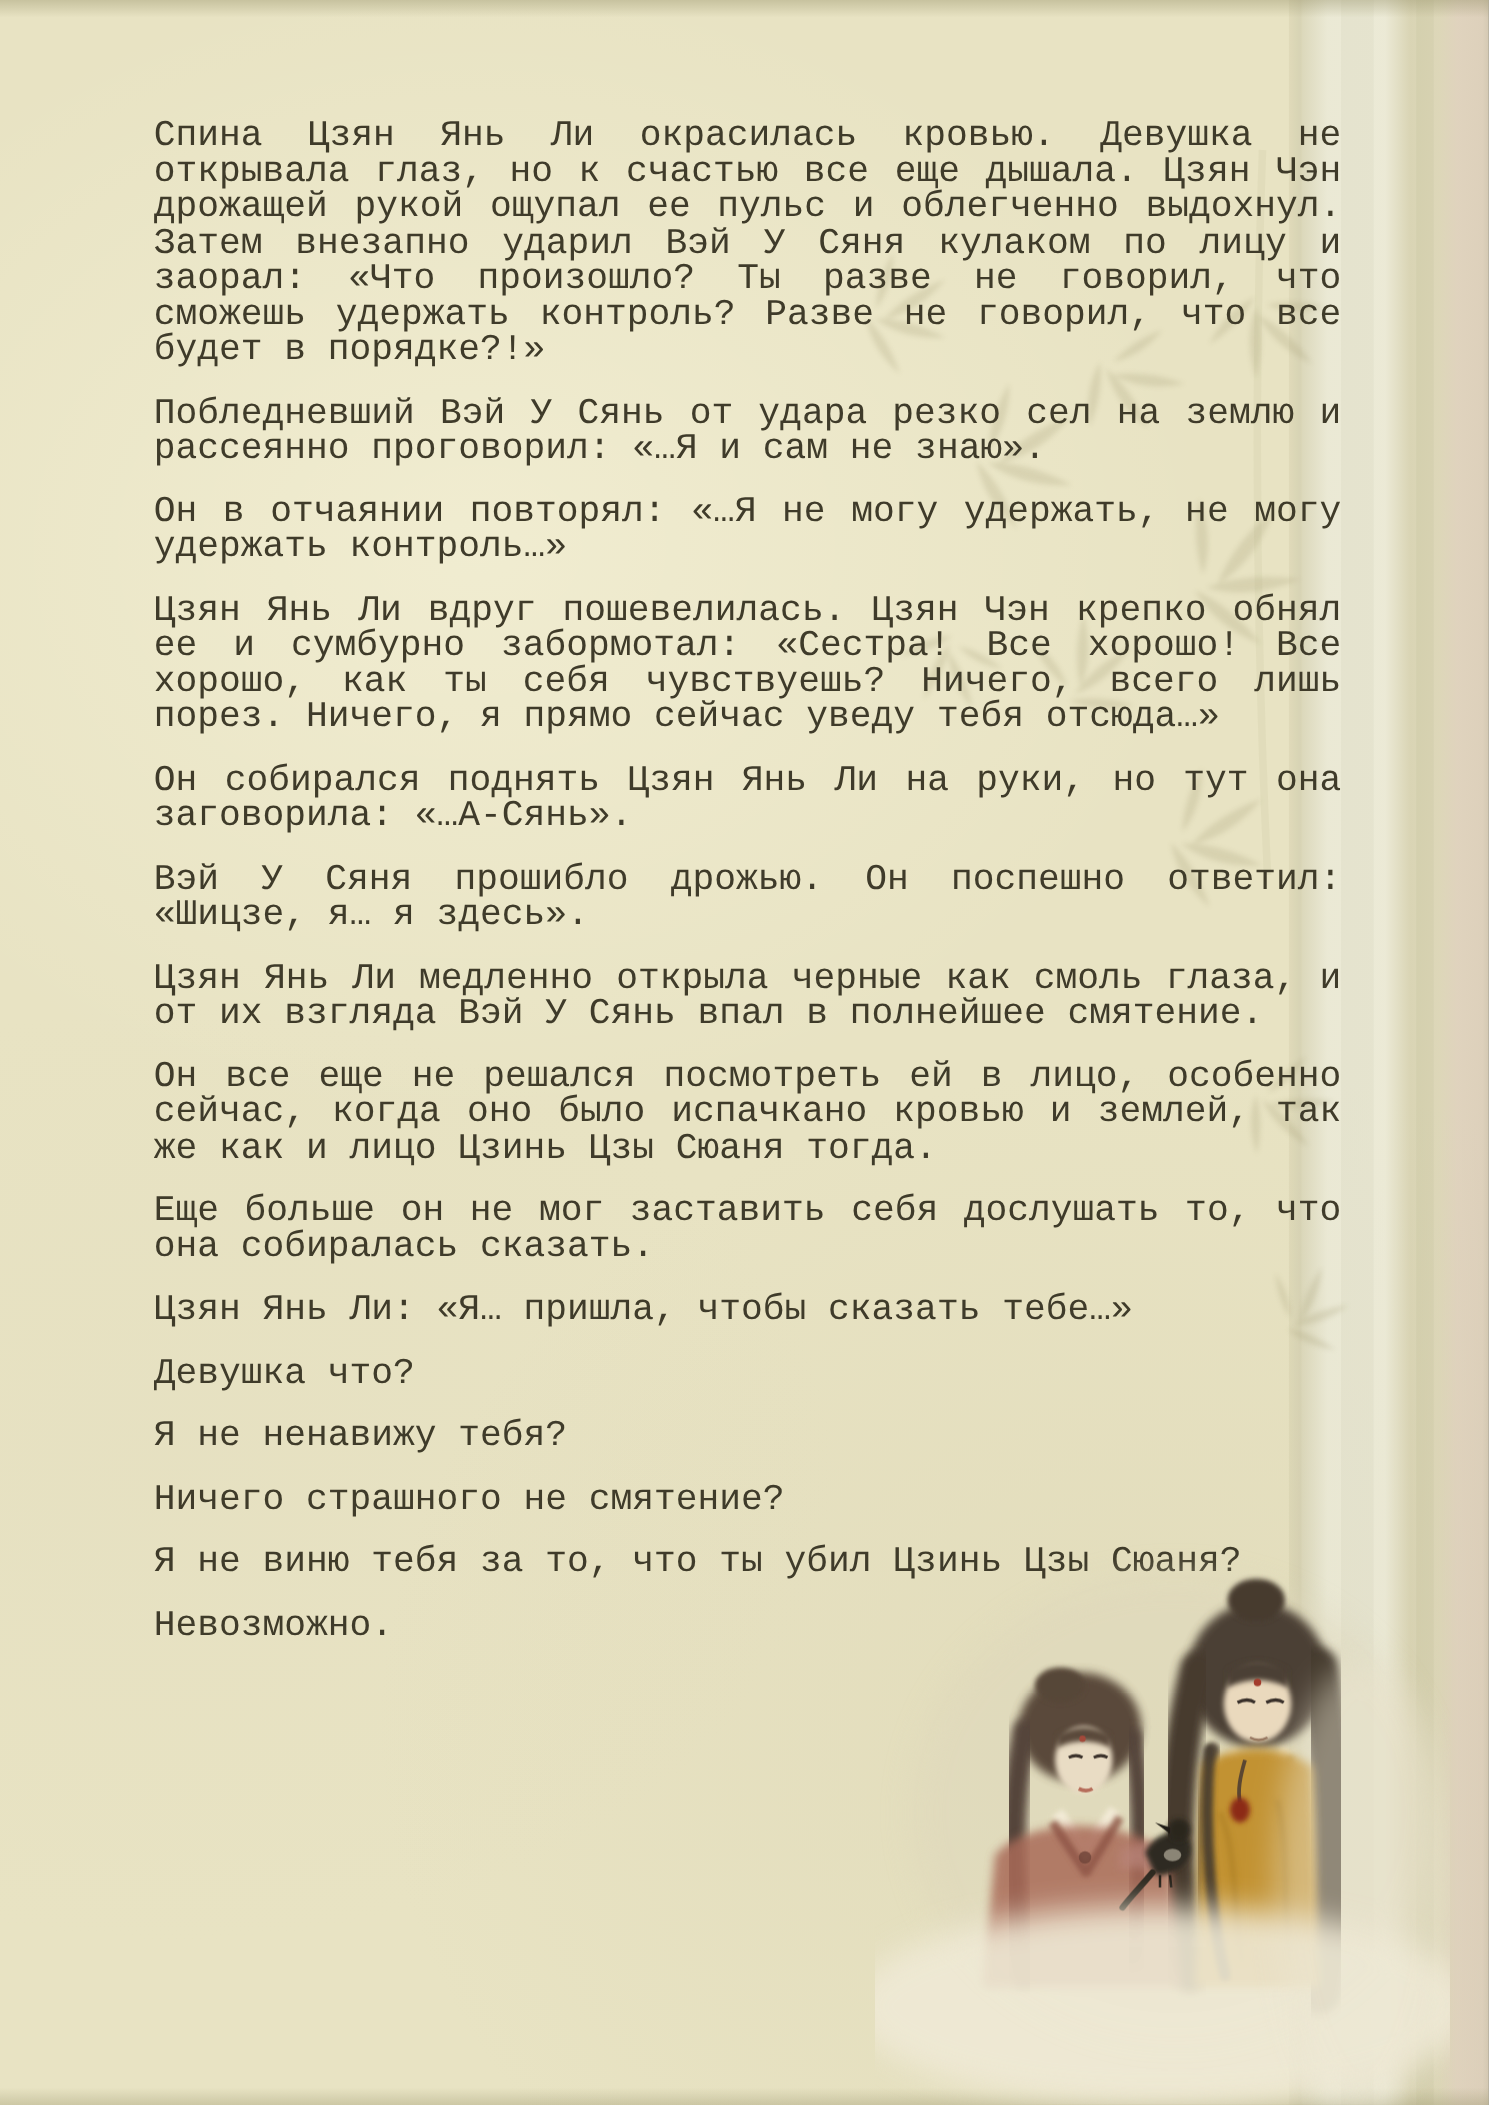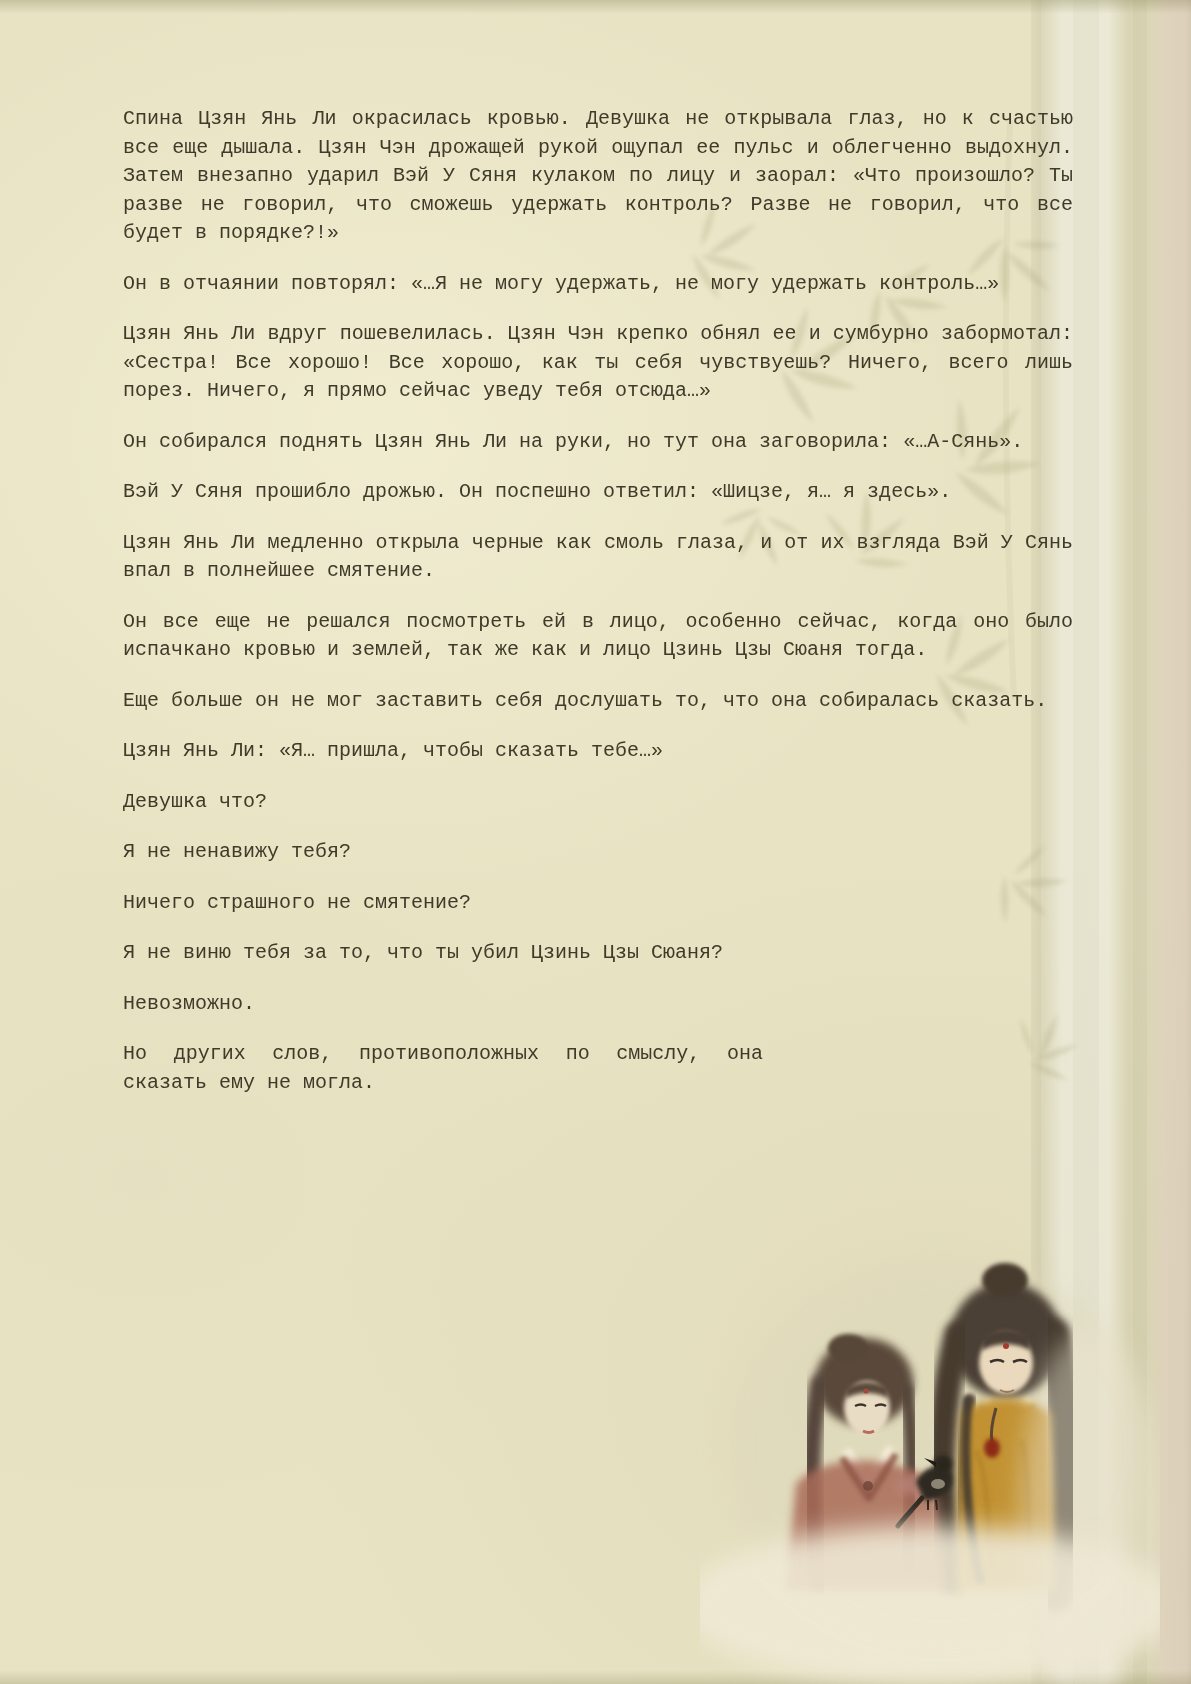--- a/index.html
+++ b/index.html
@@ -28,24 +28,24 @@
     font-family: "Liberation Mono", "DejaVu Sans Mono", monospace;
   }
   .watermark, .illus {
     position: absolute;
     pointer-events: none;
   }
   .watermark { left: 0; top: 0; }
   .text-column {
     position: absolute;
     left: 123px;
-    top: 105px;
+    top: 95px;
     width: 950px;
     color: #3f3b2a;
-    font-size: 20px;
+    font-size: 29px;
     line-height: 28.5px;
     text-align: justify;
   }
   .text-column p { margin: 0 0 22px 0; }
   
   .text-column p:last-child { max-width: 640px; }
   .illus { left: 700px; top: 1150px; }
 </style>
 </head>
 <body>
@@ -82,34 +82,34 @@
     <g stroke="#a9a27a" fill="none">
       <path d="M1036 0 V1684" stroke-width="10" opacity="0.12"></path>
       <path d="M1086 0 V1684" stroke-width="26" opacity="0.08"></path>
       <path d="M1140 0 V1684" stroke-width="14" opacity="0.10"></path>
       <path d="M1010 120 Q 1000 400 1014 700" stroke-width="6" opacity="0.10"></path>
     </g>
   </svg>
 
   <div class="text-column">
       <p>Спина Цзян Янь Ли окрасилась кровью. Девушка не открывала глаз, но к счастью все еще дышала. Цзян Чэн дрожащей рукой ощупал ее пульс и облегченно выдохнул. Затем внезапно ударил Вэй У Сяня кулаком по лицу и заорал: «Что произошло? Ты разве не говорил, что сможешь удержать контроль? Разве не говорил, что все будет в порядке?!»</p>
+      <p>Побледневший Вэй У Сянь от удара резко сел на землю и рассеянно проговорил: «…Я и сам не знаю».</p>
       <p>Он в отчаянии повторял: «…Я не могу удержать, не могу удержать контроль…»</p>
       <p>Цзян Янь Ли вдруг пошевелилась. Цзян Чэн крепко обнял ее и сумбурно забормотал: «Сестра! Все хорошо! Все хорошо, как ты себя чувствуешь? Ничего, всего лишь порез. Ничего, я прямо сейчас уведу тебя отсюда…»</p>
       <p>Он собирался поднять Цзян Янь Ли на руки, но тут она заговорила: «…А-Сянь».</p>
       <p>Вэй У Сяня прошибло дрожью. Он поспешно ответил: «Шицзе, я… я здесь».</p>
       <p>Цзян Янь Ли медленно открыла черные как смоль глаза, и от их взгляда Вэй У Сянь впал в полнейшее смятение.</p>
       <p>Он все еще не решался посмотреть ей в лицо, особенно сейчас, когда оно было испачкано кровью и землей, так же как и лицо Цзинь Цзы Сюаня тогда.</p>
       <p>Еще больше он не мог заставить себя дослушать то, что она собиралась сказать.</p>
       <p>Цзян Янь Ли: «Я… пришла, чтобы сказать тебе…»</p>
       <p>Девушка что?</p>
       <p>Я не ненавижу тебя?</p>
       <p>Ничего страшного не смятение?</p>
       <p>Я не виню тебя за то, что ты убил Цзинь Цзы Сюаня?</p>
       <p>Невозможно.</p>
-      <p>Но других слов, противоположных по смыслу, она сказать ему не могла.</p>
     </div>
 
   <svg class="illus" width="460" height="534" viewBox="0 0 460 534" aria-hidden="true">
     <defs>
       <filter id="soft" x="-40%" y="-40%" width="180%" height="180%">
           <feGaussianBlur stdDeviation="4"></feGaussianBlur>
         </filter>
       <filter id="soft2" x="-40%" y="-40%" width="180%" height="180%">
           <feGaussianBlur stdDeviation="2"></feGaussianBlur>
         </filter>

